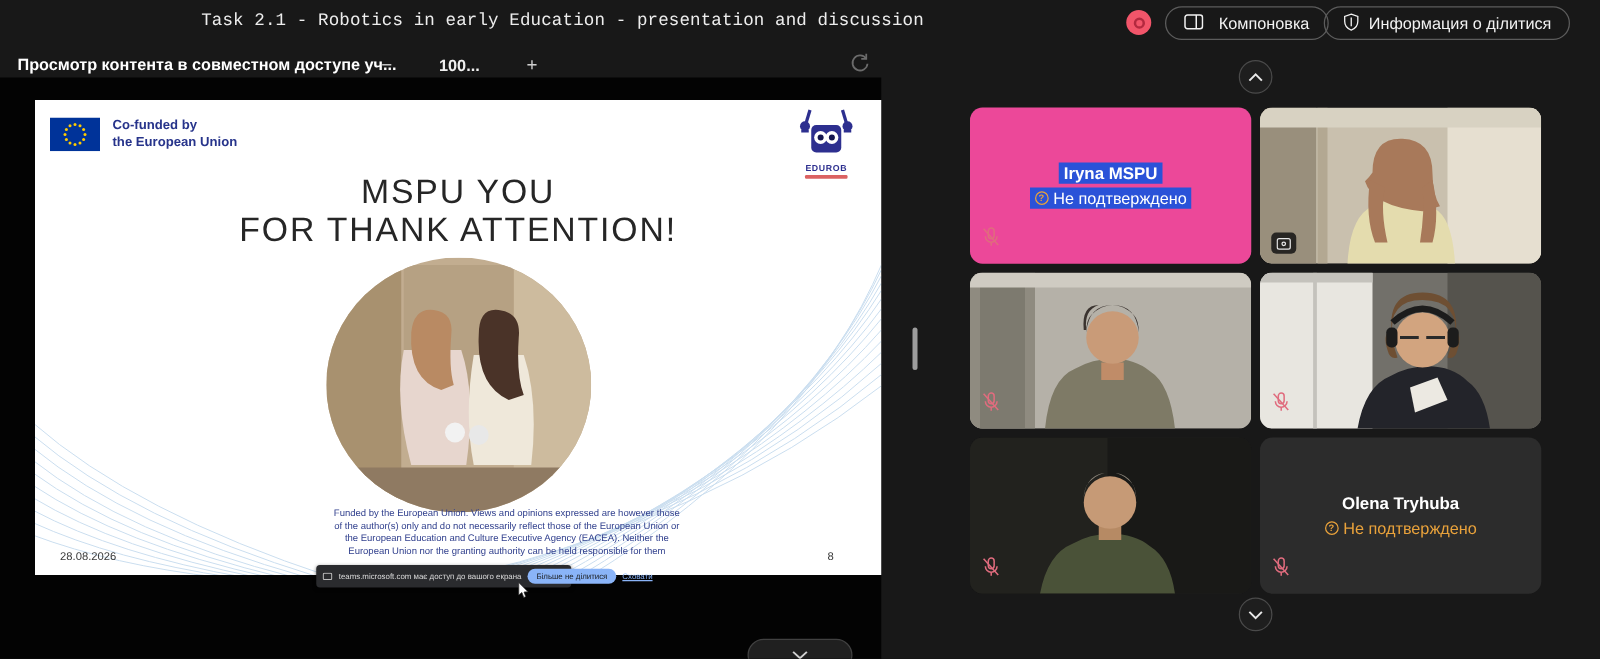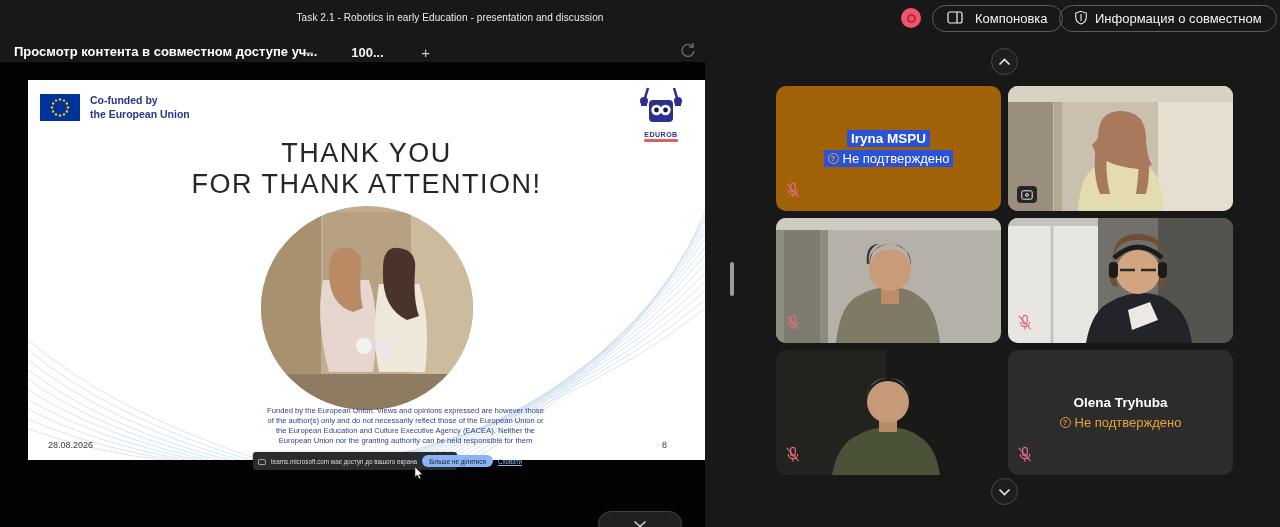--- a/index.html
+++ b/index.html
@@ -3,21 +3,21 @@
 <meta charset="utf-8">
 <style>
   * { margin:0; padding:0; box-sizing:border-box; }
   html,body { width:1280px; height:527px; overflow:hidden; background:#181818;
               font-family:"Liberation Sans", sans-serif; }
   .root { position:relative; width:1280px; height:527px; background:#181818; }
 
   
   .topbar-title { position:absolute; left:0; top:0; width:900px; height:34px;
     display:flex; align-items:center; justify-content:center;
-    color:#ededed; font-size:10px; letter-spacing:.1px; }
+    color:#ededed; font-size:14px; letter-spacing:.1px;font-family:Liberation Mono, monospace; }
   .record-dot { position:absolute; left:901px; top:8px; width:20px; height:20px;
     border-radius:50%; background:#f2556a; display:flex; align-items:center; justify-content:center; }
   .record-dot .inner { width:9px; height:9px; border-radius:50%; border:2.5px solid #b3293f; }
   .pill-btn { position:absolute; top:5px; height:27px; border:1px solid #5c5c5c;
     border-radius:14px; background:transparent; color:#f2f2f2; font-size:13px;
     display:flex; align-items:center; gap:7px; padding:0 14px; cursor:pointer; }
   .pill-btn svg { flex:0 0 auto; }
   .btn-layout { left:932px;gap:12px; }
   .btn-info   { left:1059px; }
 
@@ -127,21 +127,21 @@
     <span>Компоновка</span>
   </button>
 
   <button class="pill-btn btn-info">
     <span>
       <svg width="14" height="15" viewBox="0 0 16 17" fill="none" stroke="#f2f2f2" stroke-width="1.2">
         <path d="M8 1.5 L14 3.5 V8 C14 12.5 11 15 8 16 C5 15 2 12.5 2 8 V3.5 Z"></path>
         <line x1="8" y1="4.5" x2="8" y2="12.5"></line>
       </svg>
     </span>
-    <span>Информация о совместном</span>
+    <span>Информация о ділитися</span>
   </button>
 
   <div class="share-header-title">Просмотр контента в совместном доступе уч...</div>
   <div class="zoom-ctrls">
     <button class="zoom-btn">−</button>
     <span class="zoom-level">100...</span>
     <button class="zoom-btn">+</button>
   </div>
   <div class="refresh-ico">
     <svg width="20" height="20" viewBox="0 0 20 20" fill="none" stroke="#6b6b6b" stroke-width="1.4">
@@ -218,21 +218,21 @@
           <circle cx="21.5" cy="24" r="5.2" fill="#ffffff"></circle>
             <circle cx="30.5" cy="24" r="5.2" fill="#ffffff"></circle>
           <circle cx="21.5" cy="24" r="2.4" fill="#14154f"></circle>
             <circle cx="30.5" cy="24" r="2.4" fill="#14154f"></circle>
         </svg>
         <div class="edurob-name">EDUROB</div>
         <div class="edurob-red"></div>
       </div>
 
       <div class="slide-title">
-        <div class="l1">THANK YOU</div>
+        <div class="l1">MSPU YOU</div>
         <div class="l2">FOR THANK ATTENTION!</div>
       </div>
 
       <div class="photo-oval">
         <svg class="scene" width="212" height="204" viewBox="0 0 212 204">
           <rect width="212" height="204" fill="#c2ad90"></rect>
           <rect x="0" y="0" width="60" height="204" fill="#a8916f"></rect>
           <rect x="150" y="0" width="62" height="204" fill="#cdbb9e"></rect>
           <rect x="62" y="6" width="88" height="120" fill="#b6a183"></rect>
           <rect x="0" y="168" width="212" height="36" fill="#8f7a62"></rect>
@@ -282,21 +282,21 @@
   <button class="scroll-btn scroll-up">
     <span>
       <svg width="13" height="8" viewBox="0 0 13 8" fill="none" stroke="#e8e8e8" stroke-width="1.6">
         <path d="M1.5 6.5 L6.5 1.5 L11.5 6.5"></path>
       </svg>
     </span>
   </button>
 
   <div class="grid">
 
-    <div class="tile" style="background:#a16207;">
+    <div class="tile" style="background:#ec4899;">
       <div class="tile-center">
         <div class="p-name hl">Iryna MSPU</div>
         <div class="p-status hl status-white">
           <span class="warn-circ">?</span>
           <span>Не подтверждено</span>
         </div>
       </div>
       <span class="mic-badge">
         <svg width="15" height="17" viewBox="0 0 16 18" fill="none" stroke="#e06c7e" stroke-width="1.3">
           <rect x="6" y="1.5" width="5" height="9" rx="2.5"></rect>

